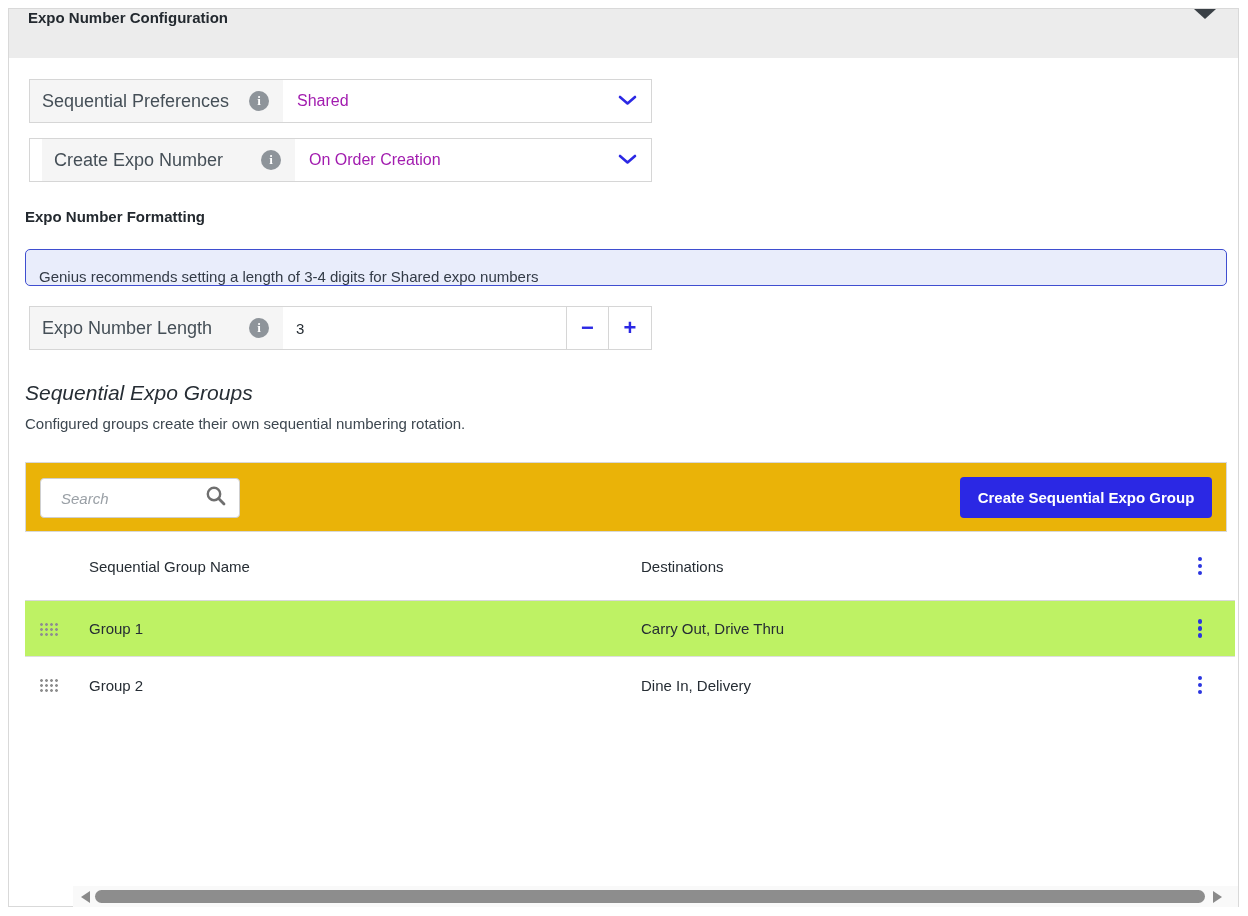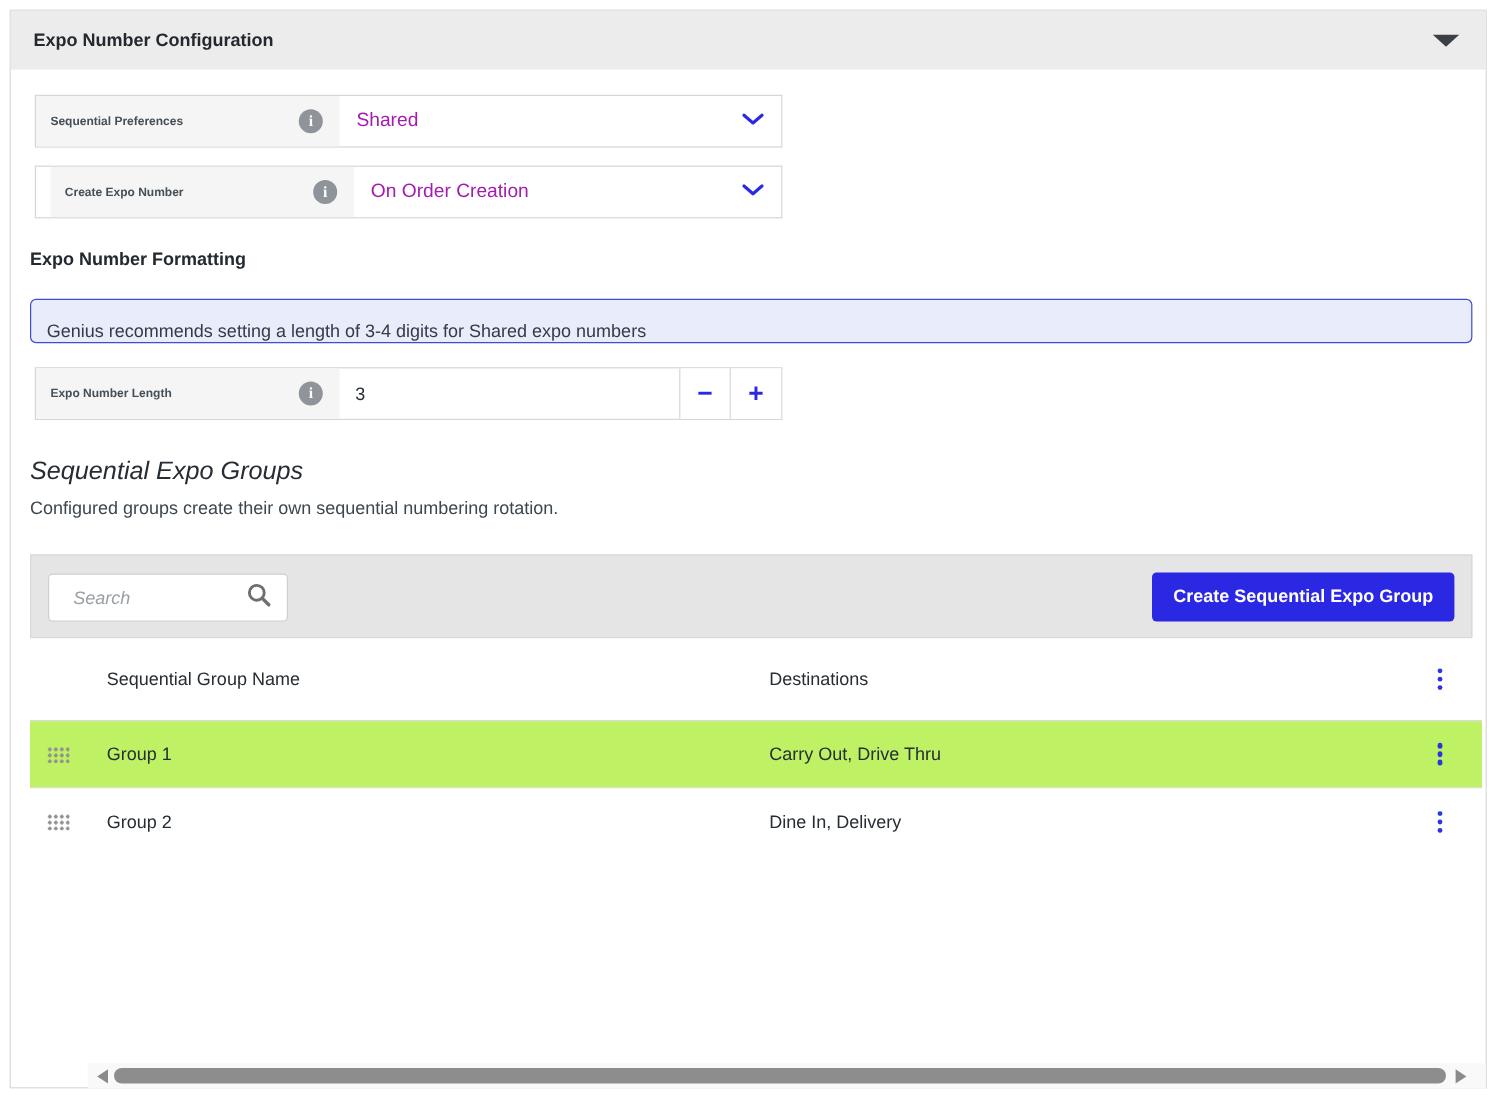--- a/index.html
+++ b/index.html
@@ -4,32 +4,32 @@
 <style>
   * { margin:0; padding:0; box-sizing:border-box; }
   html,body { width:1248px; height:916px; background:#ffffff;
     font-family:"Liberation Sans", sans-serif; color:#262d34; overflow:hidden; }
 
   .container { position:absolute; left:8px; top:8px; width:1231px; height:899px;
     background:#ffffff; border:1px solid #d9d9d9; }
 
   
   .acc-header { position:absolute; left:0; top:0; width:100%; height:49px;
-    background:#ececec; display:flex; align-items:center; padding:0 16px 0 19px; cursor:pointer; }
+    background:#ececec; display:flex; padding:0 16px 0 19px; cursor:pointer; }
   .acc-title { font-size:15px; font-weight:bold; color:#23292f; }
   .tri-down { margin-left:auto; width:0; height:0; margin-right:6px;
     border-left:11px solid transparent; border-right:11px solid transparent;
     border-top:10px solid #3a4046; }
 
   
   .field-row { position:absolute; left:20px; width:623px; height:44px;
     border:1px solid #d6d6d6; background:#ffffff; display:flex; align-items:stretch; }
   .label-cell { width:253px; background:#f5f5f5; display:flex; align-items:center;
     padding:0 14px 0 12px; }
-  .label-cell .lbl { font-size:10px; color:#454f57;font-weight:bold; }
+  .label-cell .lbl { font-size:18px; color:#454f57; }
   .info-icon { margin-left:auto; width:20px; height:20px; border-radius:50%;
     background:#8e949a; color:#ffffff; font-size:13px; font-weight:bold;
     font-family:"Liberation Serif", serif; display:flex; align-items:center;
     justify-content:center; cursor:pointer; flex:0 0 auto; }
   .value-cell { flex:1; display:flex; align-items:center; padding:0 14px; cursor:pointer; }
   .value-cell .val { font-size:16px; color:#a21caf; }
   .chev { margin-left:auto; }
 
   
   .fmt-heading { position:absolute; left:16px; top:199px; font-size:15px;
@@ -47,21 +47,21 @@
     font-weight:bold; background:#ffffff; }
   .step-minus { width:42px; }
   .step-plus { width:43px; }
 
   
   .groups-heading { position:absolute; left:16px; top:372px; font-size:21px;
     font-weight:400; color:#262d34;font-style:italic; }
   .groups-subtext { position:absolute; left:16px; top:406px; font-size:15px; color:#3d4750; }
 
   .toolbar { position:absolute; left:16px; top:453px; width:1202px; height:70px;
-    background:#e5e5e5; border:1px solid #d8d8d8; }
+    background:#eab308; border:1px solid #d8d8d8; }
   .search-box { position:absolute; left:14px; top:15px; width:200px; height:40px;
     background:#ffffff; border:1px solid #cfcfcf; border-radius:4px;
     display:flex; align-items:center; }
   .search-box input { flex:1; min-width:0; border:none; outline:none; background:transparent;
     font-family:"Liberation Sans", sans-serif; font-size:15px; padding-left:20px;
     color:#262d34; }
   .search-box input::placeholder { font-style:italic; color:#9aa0a6; opacity:1; }
   .search-glyph { margin-right:12px; flex:0 0 auto; }
   .create-btn { position:absolute; right:14px; top:14px; width:252px; height:41px;
     background:#2b28e4; border:none; border-radius:4px; color:#ffffff;

